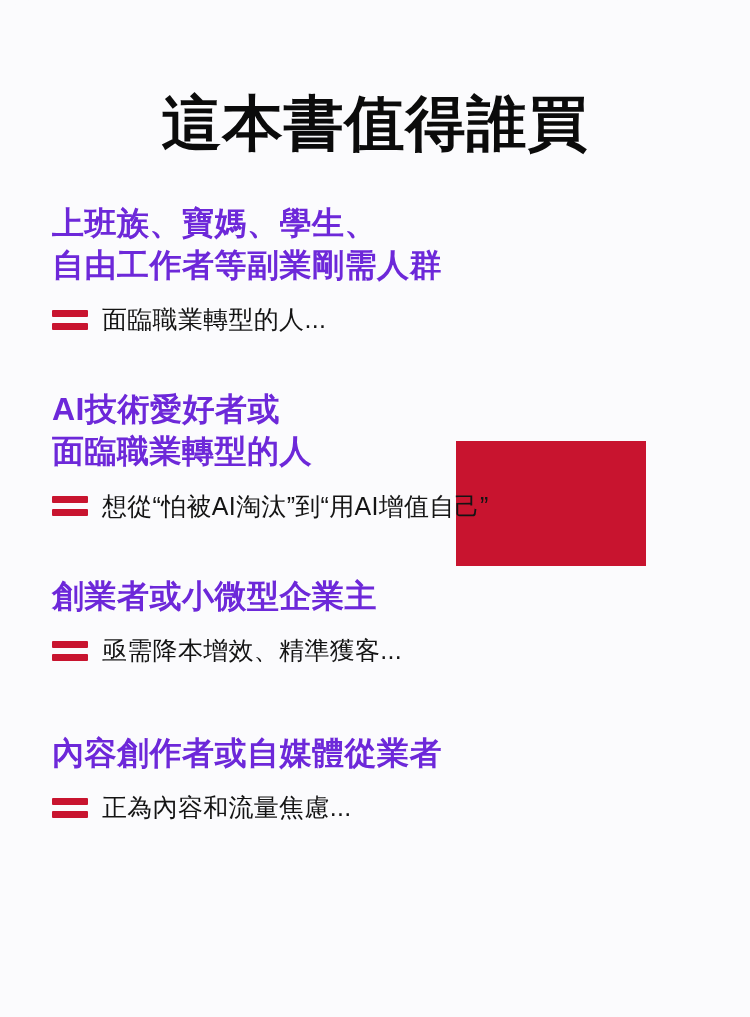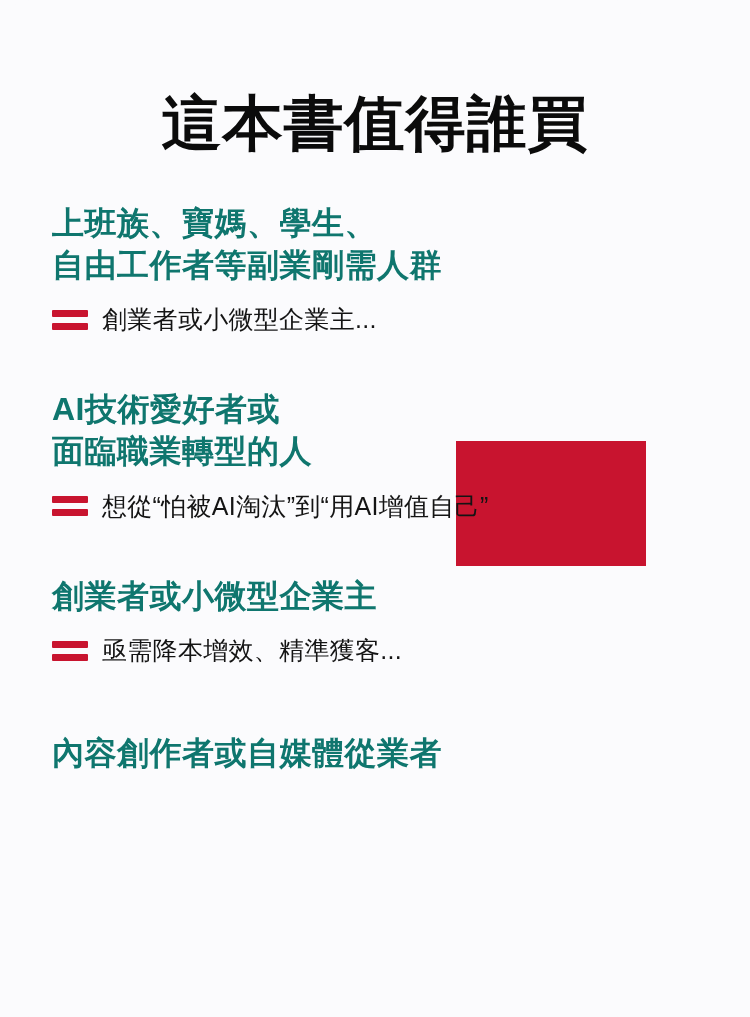--- a/index.html
+++ b/index.html
@@ -75,21 +75,21 @@
     top: 203px;
     left: 52px;
     width: 660px;
   }
 
   .audience-section {
     margin-bottom: 0;
   }
 
   .section-heading {
-    color: #0f766e;
+    color: #6d28d9;
     font-weight: 700;
     font-size: 32px;
     line-height: 1.30;
     letter-spacing: 0.5px;
     white-space: pre-line;
     margin: 0;
   }
 
   .section-detail-row {
     display: flex;
@@ -148,21 +148,21 @@
     <div class="sections">
 
       <div class="audience-section" data-index="0">
         <div class="section-heading">上班族、寶媽、學生、
 自由工作者等副業剛需人群</div>
         <div class="section-detail-row">
           <span class="equals-bullet">
             <span></span>
             <span></span>
           </span>
-          <span class="section-detail-text">創業者或小微型企業主...</span>
+          <span class="section-detail-text">面臨職業轉型的人...</span>
         </div>
       </div>
 
       <div class="audience-section" data-index="2">
         <div class="section-heading">AI技術愛好者或
 面臨職業轉型的人</div>
         <div class="section-detail-row">
           <span class="equals-bullet">
             <span></span>
             <span></span>
@@ -177,17 +177,24 @@
           <span class="equals-bullet">
             <span></span>
             <span></span>
           </span>
           <span class="section-detail-text">亟需降本增效、精準獲客...</span>
         </div>
       </div>
 
       <div class="audience-section" data-index="3">
         <div class="section-heading">內容創作者或自媒體從業者</div>
+        <div class="section-detail-row">
+          <span class="equals-bullet">
+            <span></span>
+            <span></span>
+          </span>
+          <span class="section-detail-text">正為內容和流量焦慮...</span>
+        </div>
       </div>
 
     </div>
   </div>
 </div>
 
 </body></html>

